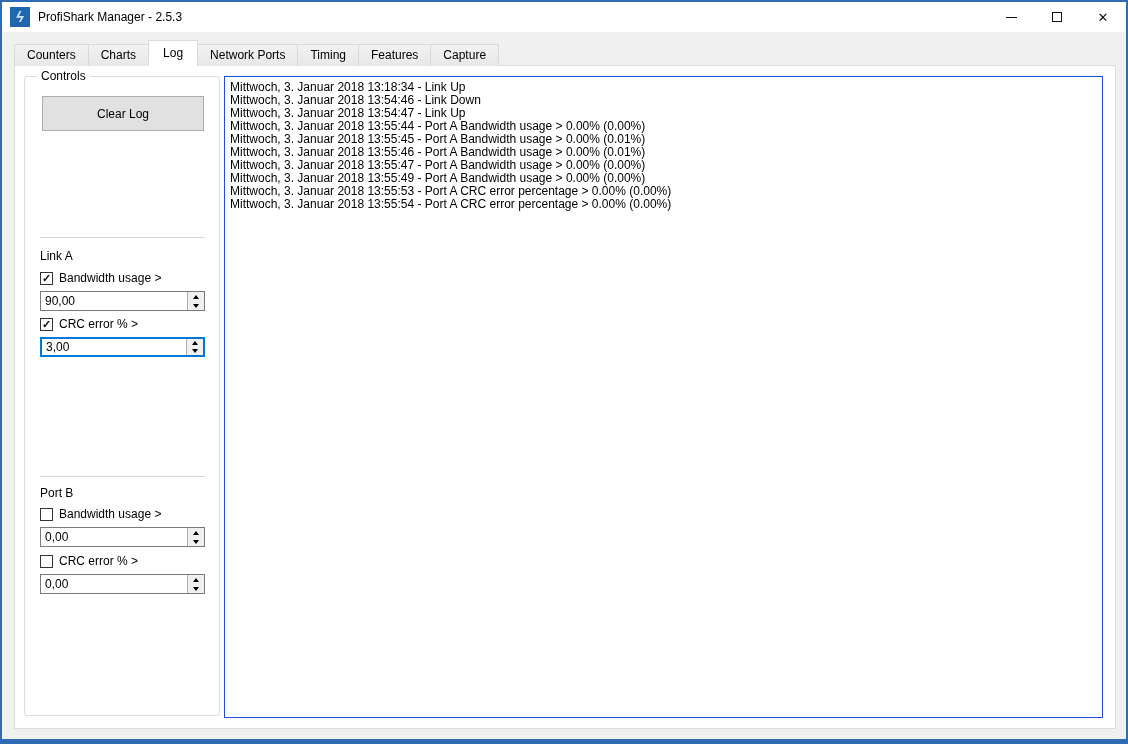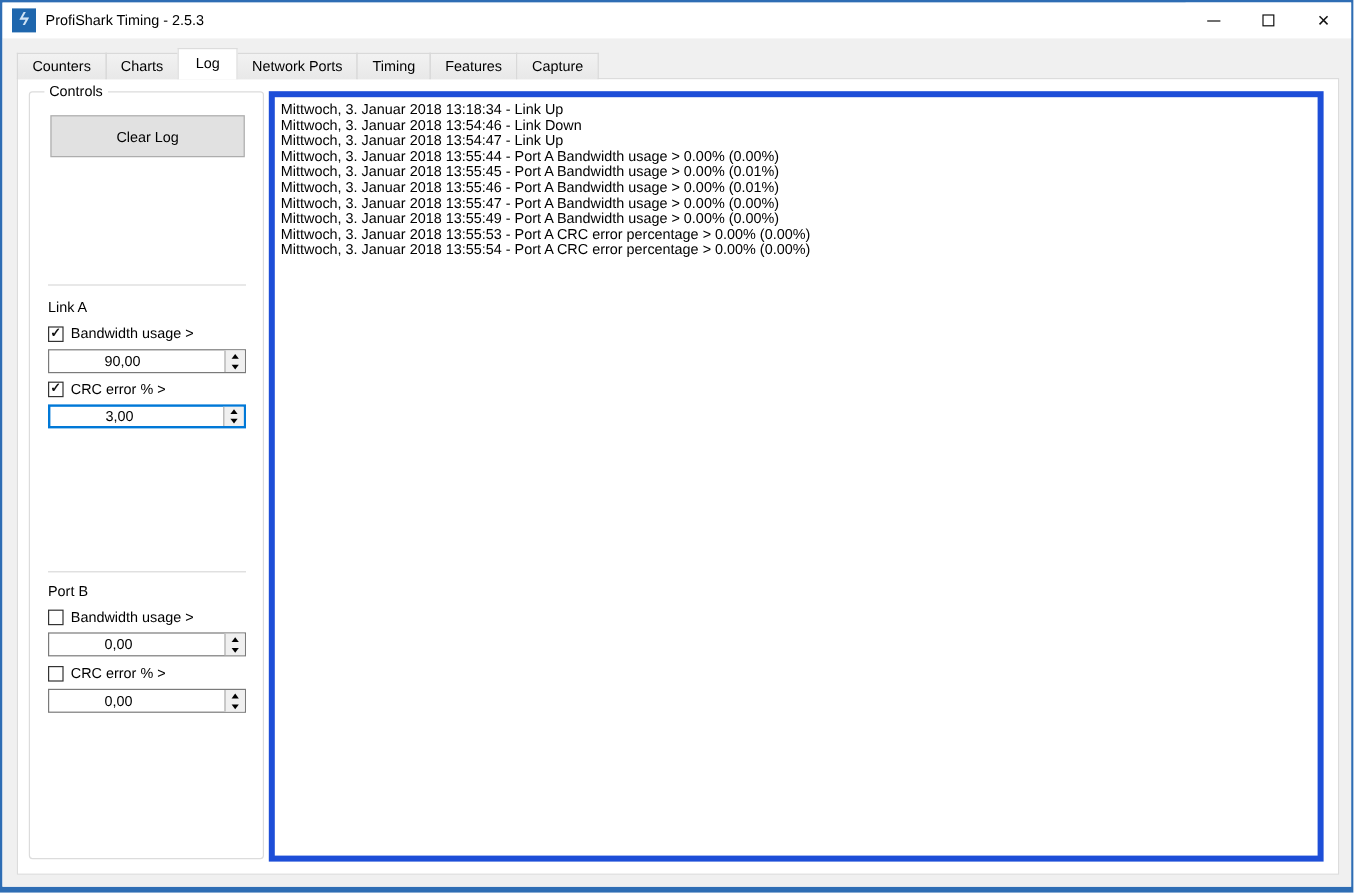--- a/index.html
+++ b/index.html
@@ -77,44 +77,44 @@
   .cbox {
     width:13px; height:13px; border:1px solid #333; background:#fff; margin-right:6px;
     font-size:11px; line-height:11px; text-align:center; color:#111; font-weight:bold;
   }
   .cblabel { font-size:12px; white-space:nowrap; }
 
   .spin { position:absolute; left:15px; width:165px; height:20px; background:#fff; border:1px solid #7a7a7a; }
   .spin.focused { border:2px solid #0078d7; }
   .spin input {
     position:absolute; left:0; top:0; width:146px; height:100%; border:none; outline:none;
-    font-family:"Liberation Sans", sans-serif; font-size:12px; padding-left:4px; background:transparent;margin-left:42px;
+    font-family:"Liberation Sans", sans-serif; font-size:12px; padding-left:4px; background:transparent;
   }
   .spin-btns { position:absolute; right:0; top:0; bottom:0; width:17px; border-left:1px solid #adadad;
     background:#f0f0f0; display:flex; flex-direction:column; }
   .spin-half { flex:1; display:flex; align-items:center; justify-content:center; }
   .tri-up { width:0; height:0; border-left:3px solid transparent; border-right:3px solid transparent; border-bottom:4px solid #000; }
   .tri-down { width:0; height:0; border-left:3px solid transparent; border-right:3px solid transparent; border-top:4px solid #000; }
 
   
   .logbox {
     position:absolute; left:222px; top:74px; width:879px; height:642px;
-    background:#fff; border:5px solid #1d4ed8; z-index:2;
+    background:#fff; border:1px solid #1d4ed8; z-index:2;
     padding:4px 2px 0 5px; overflow:hidden;
   }
   .log-line { font-size:12px; line-height:13px; white-space:nowrap; }
 </style>
 </head>
 <body>
 
 <div class="window">
 
   <div class="title-bar">
     <div class="app-icon">ϟ</div>
-    <div class="window-title">ProfiShark Timing - 2.5.3</div>
+    <div class="window-title">ProfiShark Manager - 2.5.3</div>
     <div class="caption-btn min">
         <span class="min-glyph"></span>
       </div>
     <div class="caption-btn max">
         <span class="max-glyph"></span>
       </div>
     <div class="caption-btn close">
         <span>✕</span>
       </div>
   </div>

